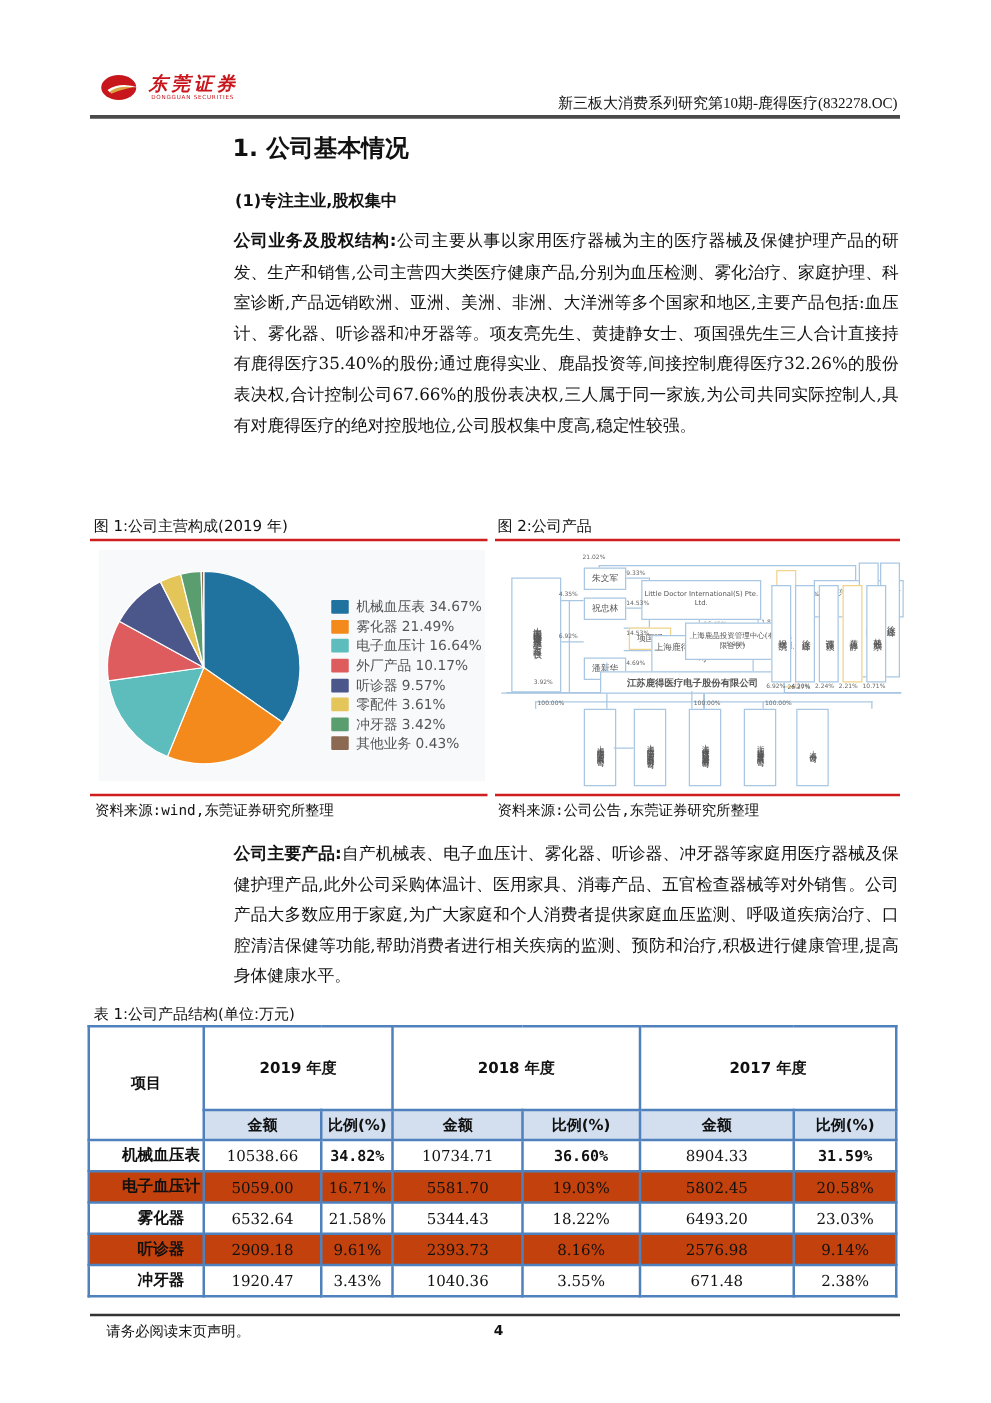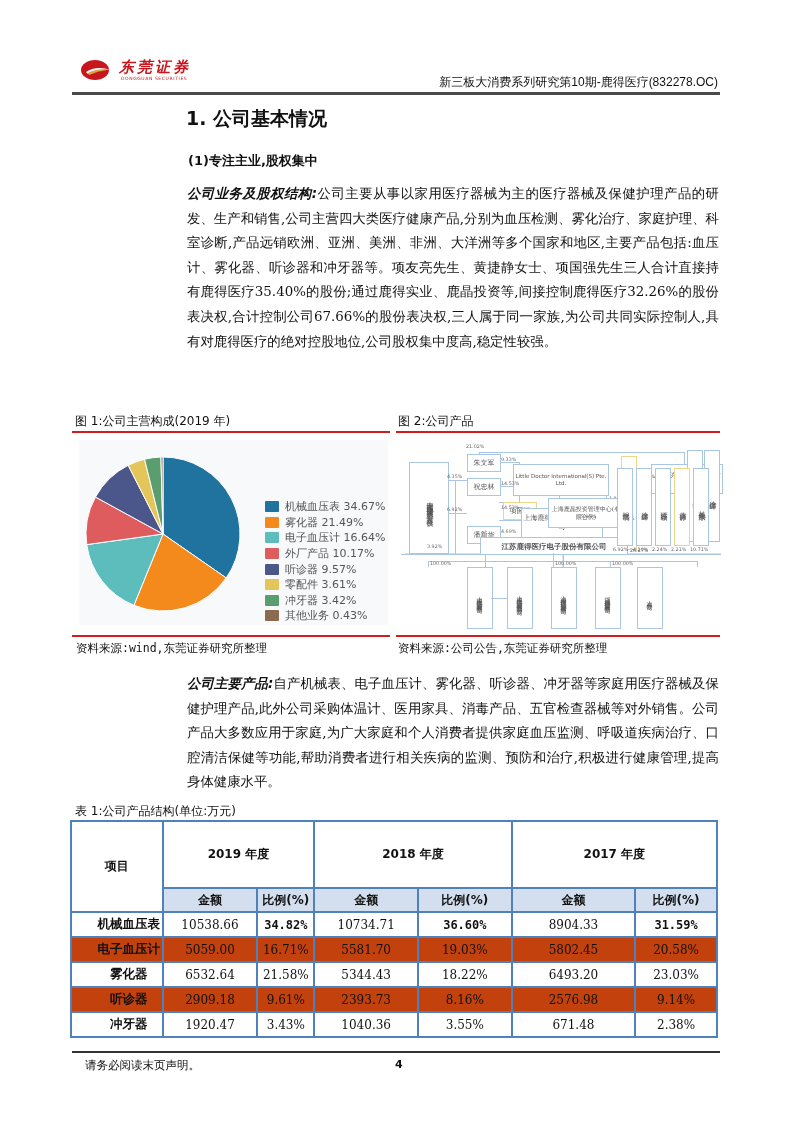--- a/index.html
+++ b/index.html
@@ -2,35 +2,35 @@
 <html><head>
 <meta charset="utf-8">
 <style>
   html,body{margin:0;padding:0;background:#fff;}
   body{width:793px;height:1122px;position:relative;overflow:hidden;font-family:"DejaVu Serif","Liberation Serif",serif;color:#111;}
   .abs{position:absolute;}
   
   .logo-mark{left:80px;top:59px;width:32px;height:22px;}
   .logo-cn{left:119px;top:58px;font-family:"DejaVu Serif",serif;font-weight:bold;font-style:italic;color:#c8161d;font-size:15px;letter-spacing:3px;}
   .logo-en{left:121px;top:76px;font-family:"DejaVu Sans",sans-serif;font-size:4.5px;color:#c8161d;letter-spacing:0.6px;}
-  .hdr-title{right:75px;top:74px;font-family:Liberation Sans, sans-serif;font-size:12px;color:#111;}
+  .hdr-title{right:75px;top:74px;font-family:Liberation Serif, serif;font-size:12px;color:#111;}
   .hdr-rule{left:72px;top:92px;width:648px;height:3px;background:#4a4a4a;}
   .h1{left:186px;top:106px;font-size:19px;font-weight:bold;font-family:"DejaVu Sans",sans-serif;}
   .h2{left:188px;top:152px;font-size:13px;font-weight:bold;font-family:"DejaVu Sans",sans-serif;}
   .para{left:187px;width:532px;font-size:13.4px;line-height:24.6px;text-align:justify;}
-  .para b{font-family:"DejaVu Sans",sans-serif;font-weight:bold;font-style:italic;}
+  .para b{font-family:"DejaVu Sans",sans-serif;font-weight:bold;}
   .p1{top:182px;}
   .p2{top:672px;}
   
   .fig-cap{font-family:"DejaVu Sans",sans-serif;font-size:12px;top:413px;}
   .fig-rule{top:431px;height:2px;background:#d01e1e;}
   .src-rule{top:635px;height:2px;background:#d01e1e;}
   .src{top:641px;font-family:"DejaVu Sans Mono",monospace;font-size:11.5px;}
   .pie-bg{left:79px;top:440px;width:309px;height:185px;background:#f8f9fb;}
-  .legend{left:265px;top:499px;font-family:"DejaVu Sans",sans-serif;font-size:11px;color:#555;}
+  .legend{left:265px;top:478px;font-family:"DejaVu Sans",sans-serif;font-size:11px;color:#555;}
   .legend .row{display:flex;align-items:center;height:15.6px;}
   .legend .sw{width:14px;height:11px;margin-right:6px;border-radius:1px;}
   .org{left:401px;top:440px;width:320px;height:190px;}
   .orgbox{position:absolute;border:1.2px solid #a9c7e2;background:#fff;font-size:7px;color:#555;display:flex;align-items:center;justify-content:center;text-align:center;line-height:9px;}
   .orgbox.y{border-color:#f0d48a;}
   .vert{writing-mode:vertical-rl;letter-spacing:1px;}
   .pct{position:absolute;font-size:4.8px;color:#666;font-family:"DejaVu Sans",sans-serif;}
   .ln{position:absolute;background:#a9c7e2;}
   
   .tbl-cap{left:75px;top:803px;font-family:"DejaVu Sans",sans-serif;font-size:12px;}

